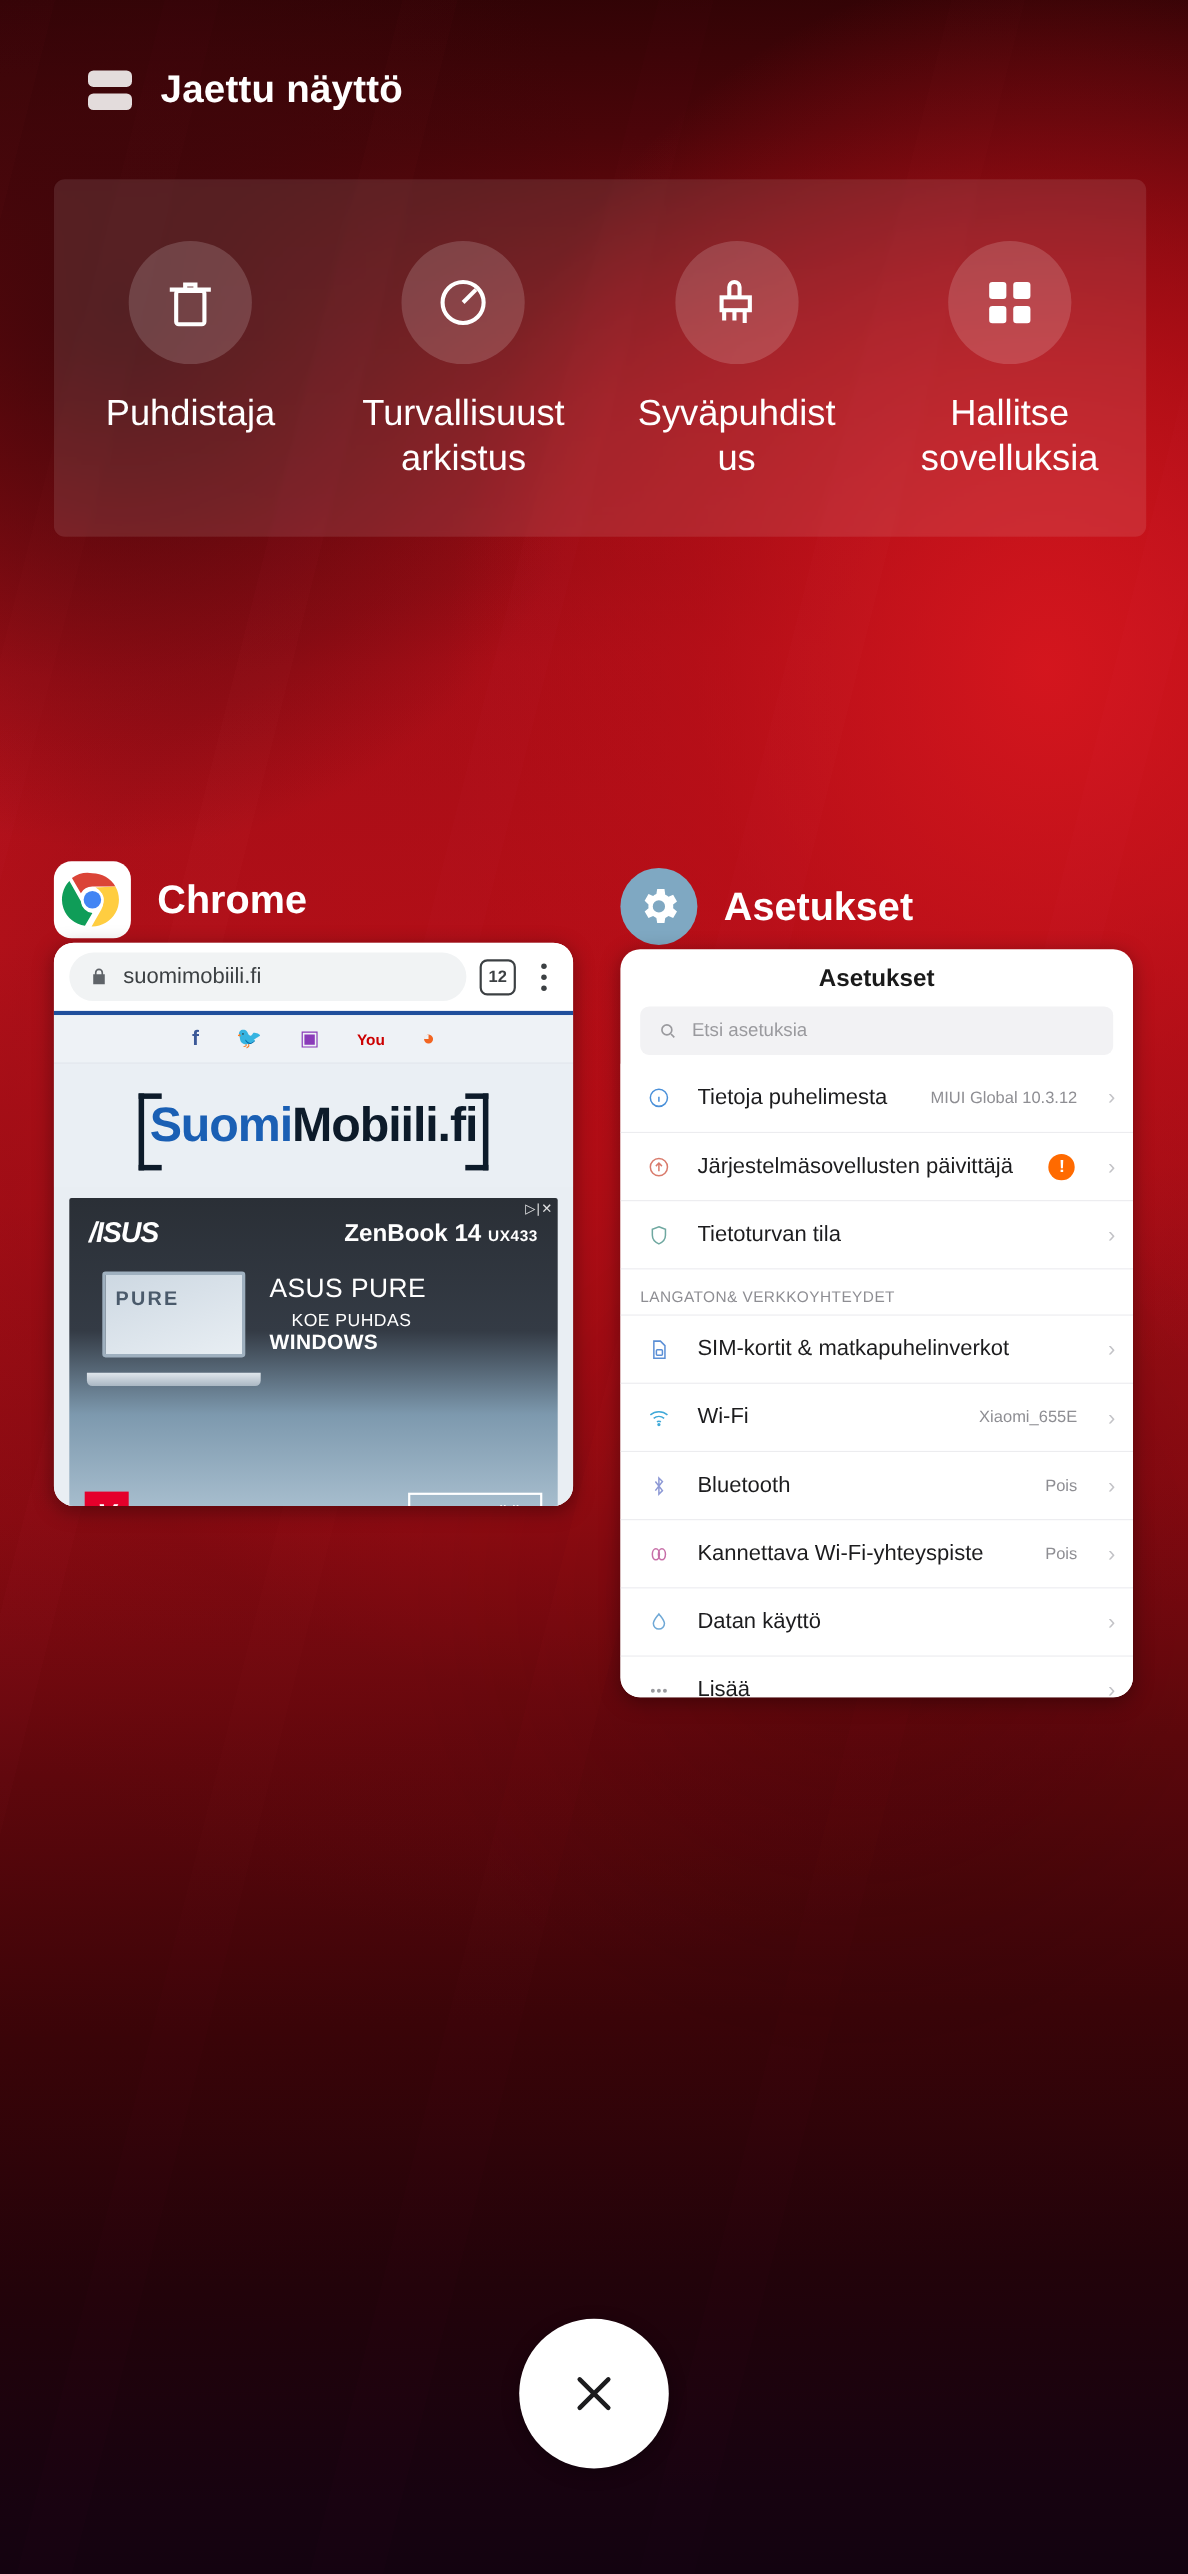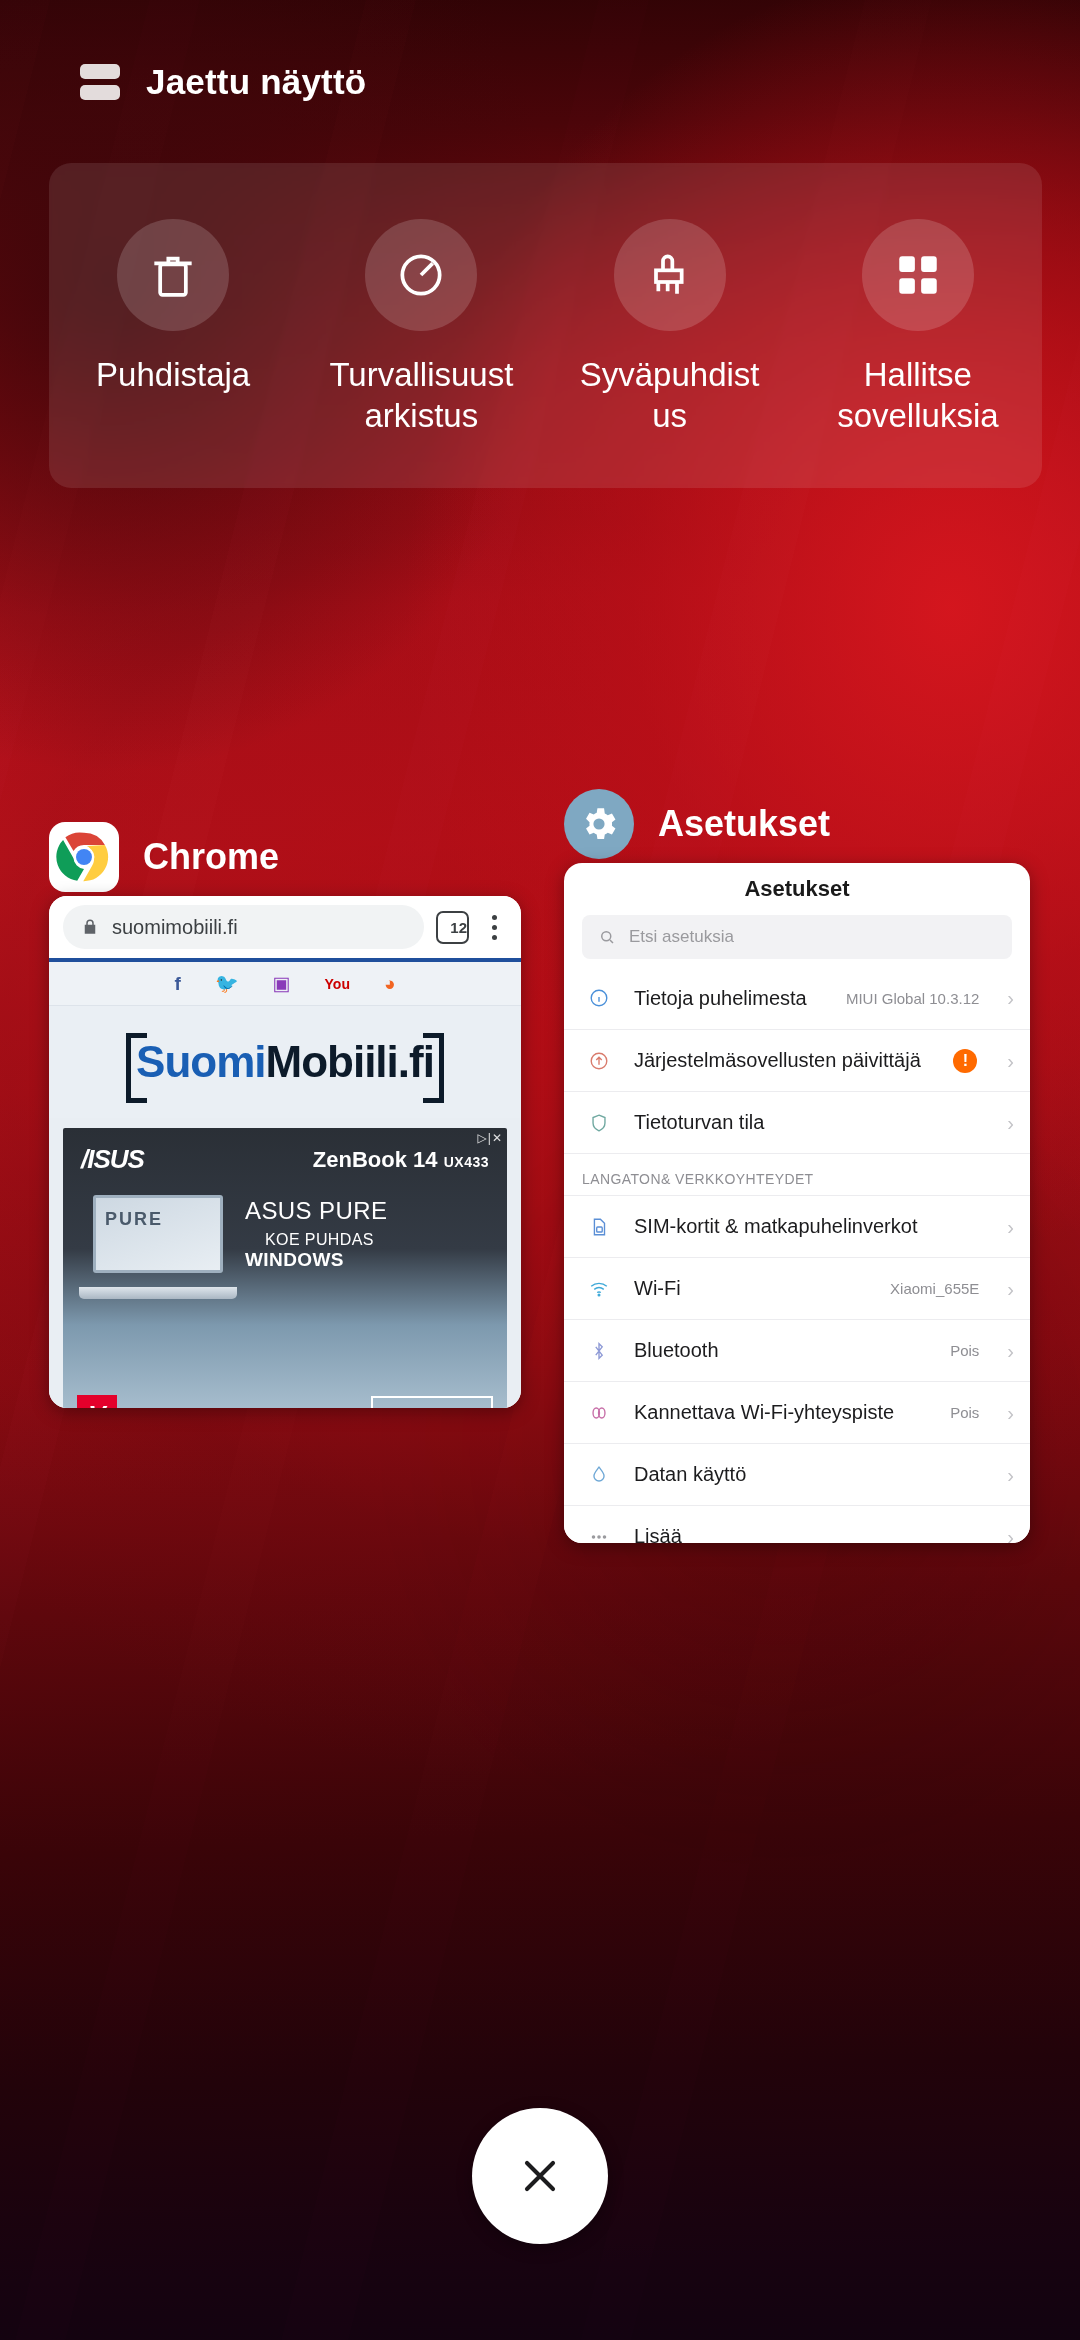--- a/index.html
+++ b/index.html
@@ -35,21 +35,21 @@
     position:absolute; left:80px; top:62px;
     display:flex; align-items:center; gap:26px;
   }
   .sp-icon{ width:40px; height:36px; display:flex; flex-direction:column; justify-content:space-between; }
   .sp-icon i{ display:block; height:15px; border-radius:5px; background:#e3dcdc; }
   .sp-title{ color:#fff; font-size:35px; font-weight:600; letter-spacing:.2px; }
 
   
   .qa-card{
     position:absolute; left:49px; top:163px; width:993px; height:325px;
-    border-radius:22px;
+    border-radius:10px;
     background:rgba(255,255,255,.10);
     backdrop-filter:blur(2px);
     display:flex; align-items:flex-start; justify-content:space-around;
     padding-top:56px;
   }
   .qa-item{ width:225px; display:flex; flex-direction:column; align-items:center; }
   .qa-bubble{
     width:112px; height:112px; border-radius:50%;
     background:rgba(255,255,255,.16);
     display:flex; align-items:center; justify-content:center;
@@ -61,31 +61,31 @@
   .qa-bubble svg{ display:block; }
 
   
   .app{ position:absolute; }
   .app-head{ display:flex; align-items:center; gap:24px; height:78px; }
   .app-name{ color:#fff; font-size:36px; font-weight:600; }
   .app-ic{ width:70px; height:70px; border-radius:16px; display:flex; align-items:center; justify-content:center; }
   .card{ border-radius:18px; overflow:hidden; background:#fff; box-shadow:0 4px 18px rgba(0,0,0,.35); }
 
   
-  #chrome-app{ left:49px; top:818px; width:472px; }
+  #chrome-app{ left:49px; top:779px; width:472px; }
   #chrome-card{ width:472px; height:512px; position:relative; }
   .cr-toolbar{ height:62px; background:#fff; display:flex; align-items:center; padding:0 14px; gap:12px; }
   .cr-omnibox{
     flex:1; height:44px; background:#f1f3f4; border-radius:22px;
     display:flex; align-items:center; padding:0 18px; gap:13px;
   }
   .cr-url{ font-size:20px; color:#3c4043; }
   .cr-tabs{
     width:33px; height:33px; border:2.6px solid #3c4043; border-radius:7px;
-    display:flex; align-items:center; justify-content:flex-end;
+    display:flex; align-items:center; justify-content:center;
     font-size:15px; font-weight:700; color:#3c4043;
   }
   .cr-menu{ width:26px; display:flex; flex-direction:column; align-items:center; gap:5px; }
   .cr-menu i{ width:5px; height:5px; border-radius:50%; background:#3c4043; display:block; }
   .cr-pagebar{ height:4px; background:#1f4f9c; }
   .cr-page{ position:absolute; left:0; right:0; top:66px; bottom:0; background:#e9eef3; }
   .cr-social{
     height:44px; display:flex; align-items:center; justify-content:center; gap:34px;
     background:#eef2f6; border-bottom:1px solid #dde3ea;
   }

